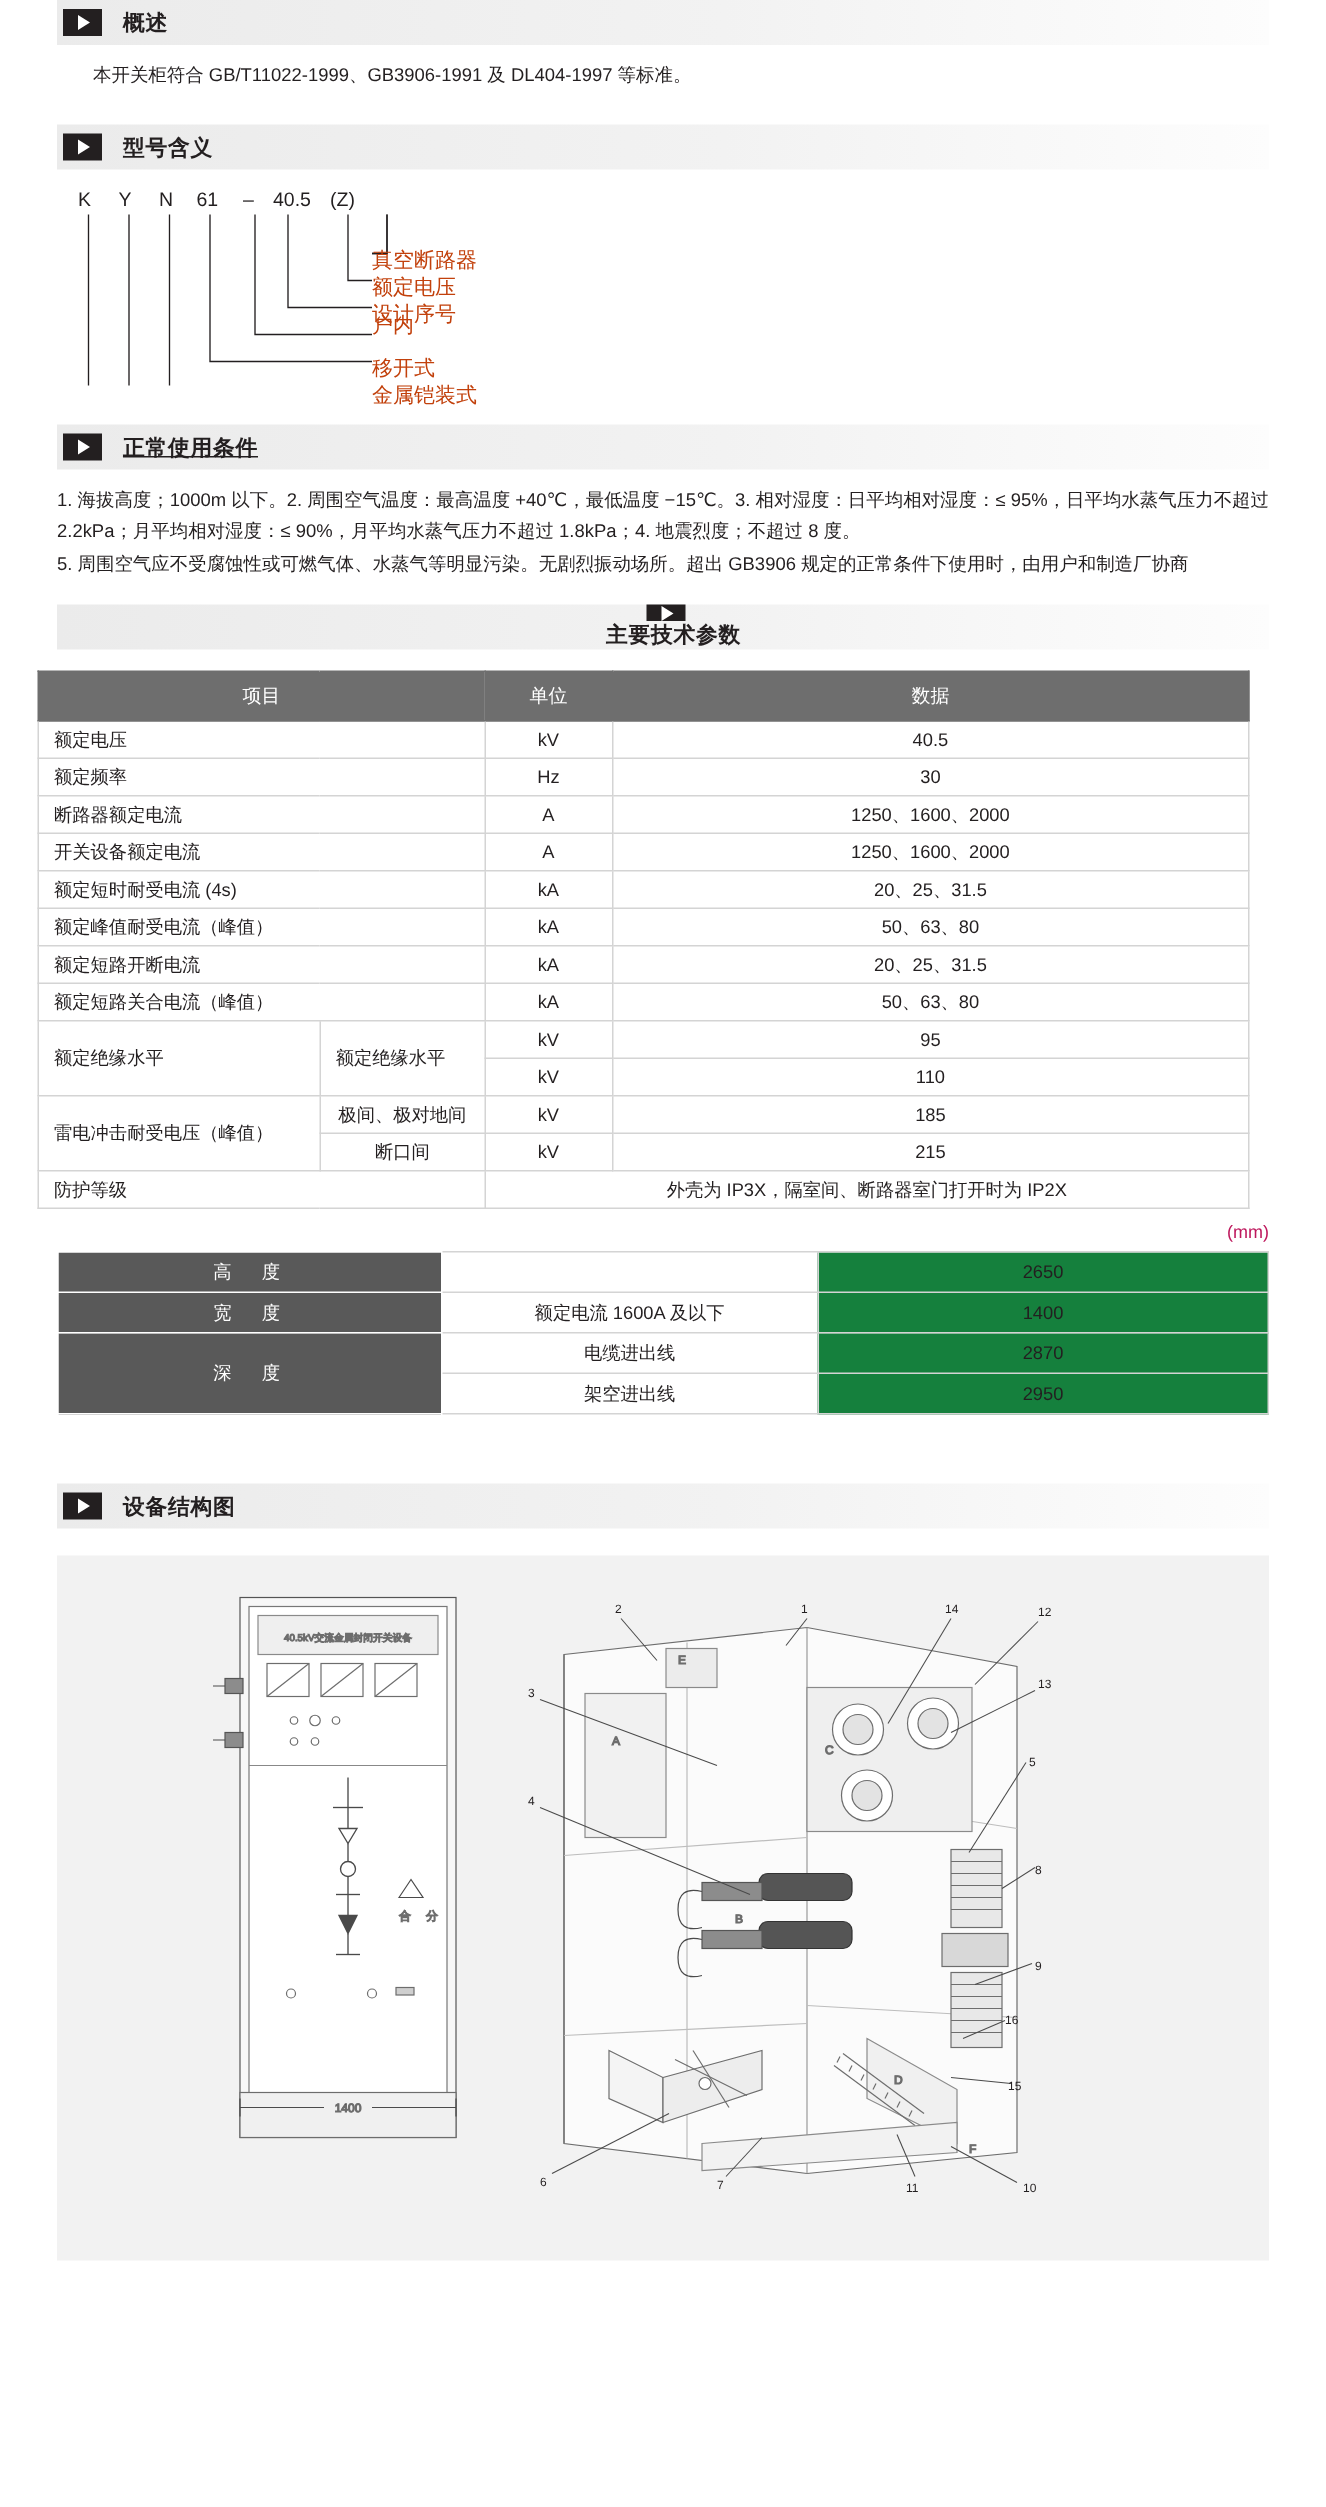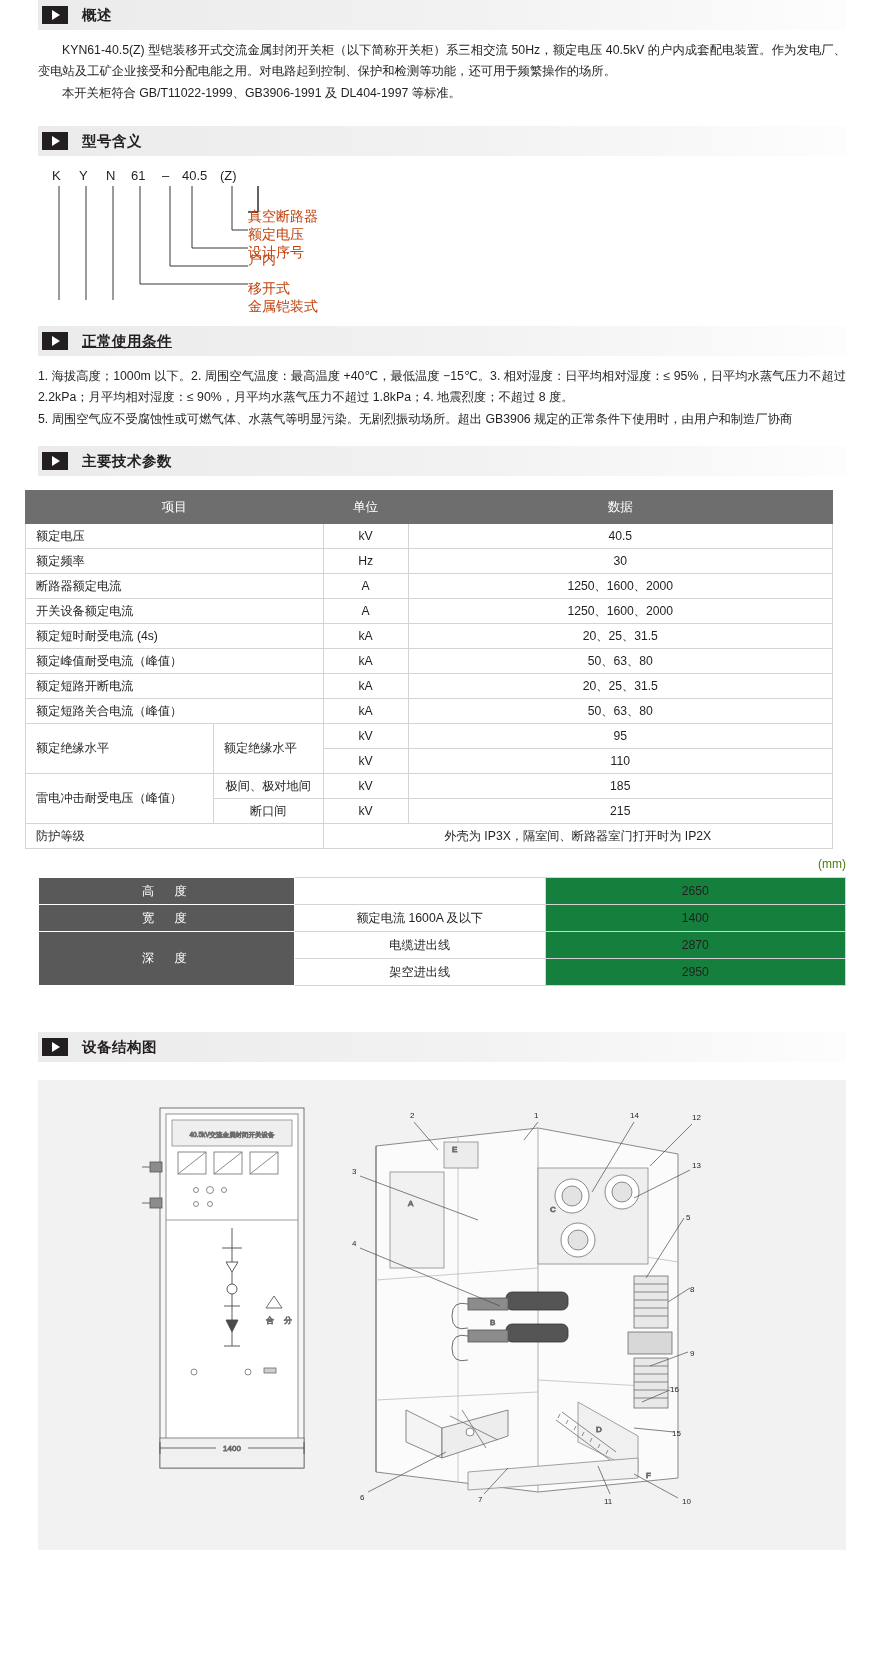--- a/index.html
+++ b/index.html
@@ -129,21 +129,21 @@
     padding: 0 10px;
     color: #231f20;
   }
   table.spec td.c { text-align: center; padding: 0; }
   table.spec td.l { text-align: left; }
 
   .mm-note {
     margin: 8px 38px 0 0;
     text-align: right;
     font-size: 12px;
-    color: #4d7c0f;
+    color: #be185d;
   }
 
   
   table.dims {
     width: 808px;
     border-collapse: collapse;
     font-size: 12.2px;
     margin: 6px 38px 0 38px;
   }
   table.dims td {
@@ -181,21 +181,20 @@
 </head>
 <body>
 
 <div class="page">
 
   <div class="section-head">
     <span class="tri"></span>
     <span class="title">概述</span>
   </div>
   <div class="para-wrap">
-    <p class="para indent">KYN61-40.5(Z) 型铠装移开式交流金属封闭开关柜（以下简称开关柜）系三相交流 50Hz，额定电压 40.5kV 的户内成套配电装置。作为发电厂、变电站及工矿企业接受和分配电能之用。对电路起到控制、保护和检测等功能，还可用于频繁操作的场所。</p>
     <p class="para indent">本开关柜符合 GB/T11022-1999、GB3906-1991 及 DL404-1997 等标准。</p>
   </div>
 
   <div class="section-head" style="margin-top:22px;">
     <span class="tri"></span>
     <span class="title">型号含义</span>
   </div>
 
   <div class="model-block">
     <div class="model-letters">
@@ -238,21 +237,21 @@
 
   <div class="section-head" style="margin-top:26px;text-decoration:underline;">
     <span class="tri"></span>
     <span class="title">正常使用条件</span>
   </div>
   <div class="para-wrap">
     <p class="para">1. 海拔高度；1000m 以下。2. 周围空气温度：最高温度 +40℃，最低温度 −15℃。3. 相对湿度：日平均相对湿度：≤ 95%，日平均水蒸气压力不超过 2.2kPa；月平均相对湿度：≤ 90%，月平均水蒸气压力不超过 1.8kPa；4. 地震烈度；不超过 8 度。</p>
     <p class="para">5. 周围空气应不受腐蚀性或可燃气体、水蒸气等明显污染。无剧烈振动场所。超出 GB3906 规定的正常条件下使用时，由用户和制造厂协商</p>
   </div>
 
-  <div class="section-head" style="margin-top:16px;">
+  <div class="section-head" style="margin-top:16px;flex-direction:column;">
     <span class="tri"></span>
     <span class="title">主要技术参数</span>
   </div>
 
   <div class="table-wrap">
     <table class="spec">
       <colgroup>
         <col style="width:188px;">
         <col style="width:110px;">
         <col style="width:85px;">

